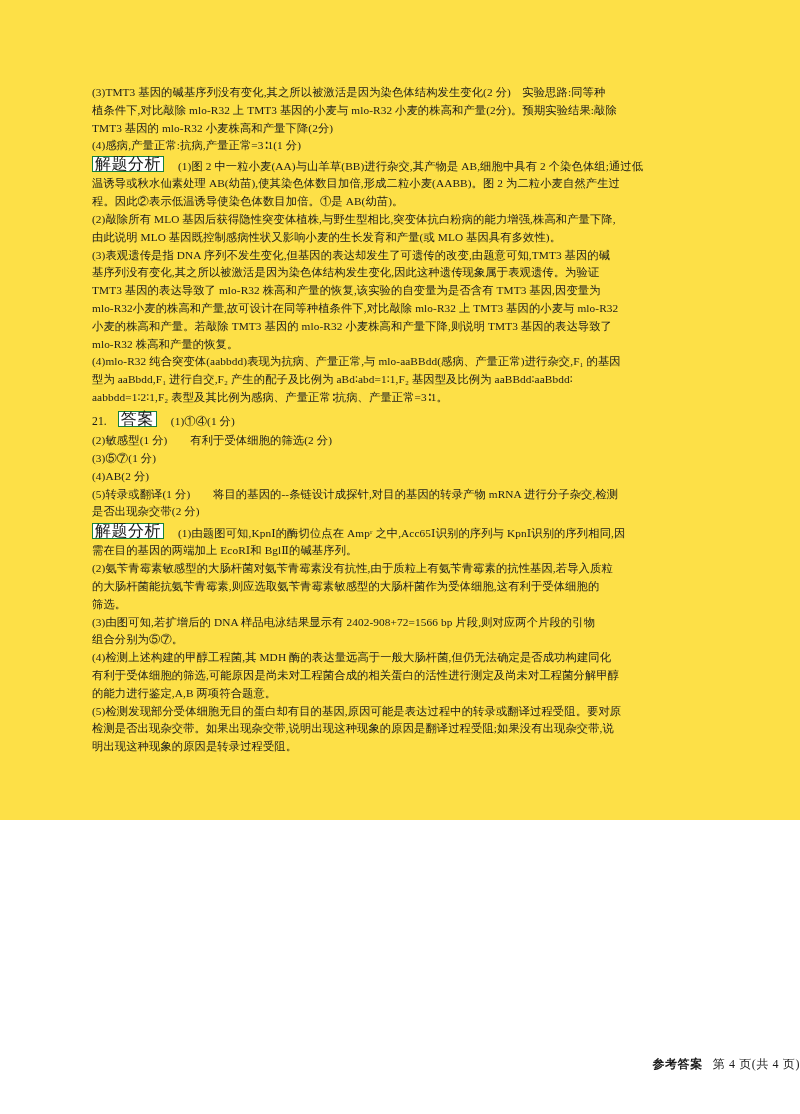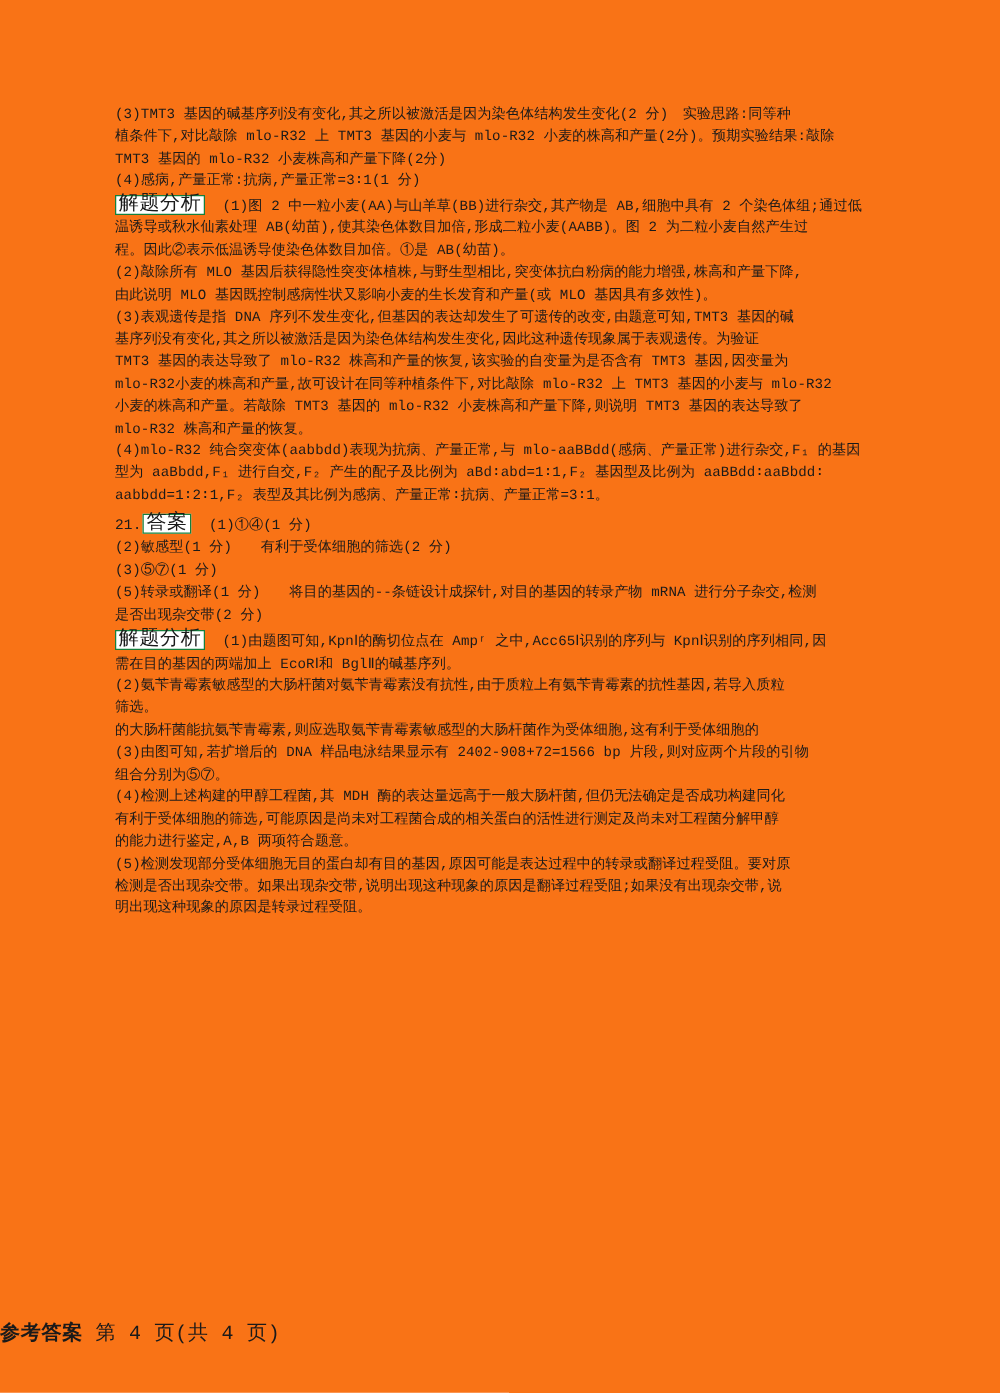--- a/index.html
+++ b/index.html
@@ -12,23 +12,22 @@
     background: #ffffff;
     font-family: "Liberation Serif", "DejaVu Serif", serif;
     color: #1a1a1a;
     position: relative;
     overflow: hidden;
   }
   .page {
     position: absolute;
     left: 0; top: 0;
     width: 800px;
-    height: 1114px;
-    background: #f97316;
-    font-family: Liberation Mono, monospace;
+    height: 820px;
+    background: #fde047;
   }
   .content {
     position: absolute;
     left: 92px;
     top: 84px;
     width: 620px;
   }
   p {
     margin: 0 0 1.5px 0;
     font-size: 11.3px;
@@ -43,32 +42,32 @@
     padding: 0px 2px 1px 2px;
     font-size: 16px;
     line-height: 13px;
     margin-right: 14px;
     vertical-align: 1px;
     letter-spacing: 0.5px;
     background: #fff;
   }
   .qnum {
     font-size: 11.6px;
-    margin-right: 1px;
+    margin-right: 11px;
   }
   .block-q {
     margin-top: 6px;
   }
   .footer {
     position: absolute;
     left: 0;
     top: 1056px;
     width: 800px;
-    text-align: left;
-    font-size: 16px;
+    text-align: right;
+    font-size: 12px;
     letter-spacing: 0.6px;
   }
   .footer .bold {
     font-weight: bold;
     margin-right: 10px;
   }
 </style>
 </head>
 <body>
 
@@ -96,30 +95,31 @@
     <p>mlo-R32 株高和产量的恢复。</p>
     <p>(4)mlo-R32 纯合突变体(aabbdd)表现为抗病、产量正常,与 mlo-aaBBdd(感病、产量正常)进行杂交,F₁ 的基因</p>
     <p>型为 aaBbdd,F₁ 进行自交,F₂ 产生的配子及比例为 aBd∶abd=1∶1,F₂ 基因型及比例为 aaBBdd∶aaBbdd∶</p>
     <p>aabbdd=1∶2∶1,F₂ 表型及其比例为感病、产量正常∶抗病、产量正常=3∶1。</p>
 
     <p class="block-q">
       <span class="qnum">21.</span><span class="badge">答案</span><span>(1)①④(1 分)</span>
     </p>
     <p>(2)敏感型(1 分)　　有利于受体细胞的筛选(2 分)</p>
     <p>(3)⑤⑦(1 分)</p>
+    <p>(4)AB(2 分)</p>
     <p>(5)转录或翻译(1 分)　　将目的基因的--条链设计成探针,对目的基因的转录产物 mRNA 进行分子杂交,检测</p>
     <p>是否出现杂交带(2 分)</p>
 
     <p style="margin-top:3px;">
       <span class="badge">解题分析</span><span>(1)由题图可知,KpnⅠ的酶切位点在 Ampʳ 之中,Acc65Ⅰ识别的序列与 KpnⅠ识别的序列相同,因</span>
     </p>
     <p>需在目的基因的两端加上 EcoRⅠ和 BglⅡ的碱基序列。</p>
     <p>(2)氨苄青霉素敏感型的大肠杆菌对氨苄青霉素没有抗性,由于质粒上有氨苄青霉素的抗性基因,若导入质粒</p>
+    <p>的大肠杆菌能抗氨苄青霉素,则应选取氨苄青霉素敏感型的大肠杆菌作为受体细胞,这有利于受体细胞的</p>
     <p>筛选。</p>
-    <p>的大肠杆菌能抗氨苄青霉素,则应选取氨苄青霉素敏感型的大肠杆菌作为受体细胞,这有利于受体细胞的</p>
     <p>(3)由图可知,若扩增后的 DNA 样品电泳结果显示有 2402-908+72=1566 bp 片段,则对应两个片段的引物</p>
     <p>组合分别为⑤⑦。</p>
     <p>(4)检测上述构建的甲醇工程菌,其 MDH 酶的表达量远高于一般大肠杆菌,但仍无法确定是否成功构建同化</p>
     <p>有利于受体细胞的筛选,可能原因是尚未对工程菌合成的相关蛋白的活性进行测定及尚未对工程菌分解甲醇</p>
     <p>的能力进行鉴定,A,B 两项符合题意。</p>
     <p>(5)检测发现部分受体细胞无目的蛋白却有目的基因,原因可能是表达过程中的转录或翻译过程受阻。要对原</p>
     <p>检测是否出现杂交带。如果出现杂交带,说明出现这种现象的原因是翻译过程受阻;如果没有出现杂交带,说</p>
     <p>明出现这种现象的原因是转录过程受阻。</p>
 
   </div>

